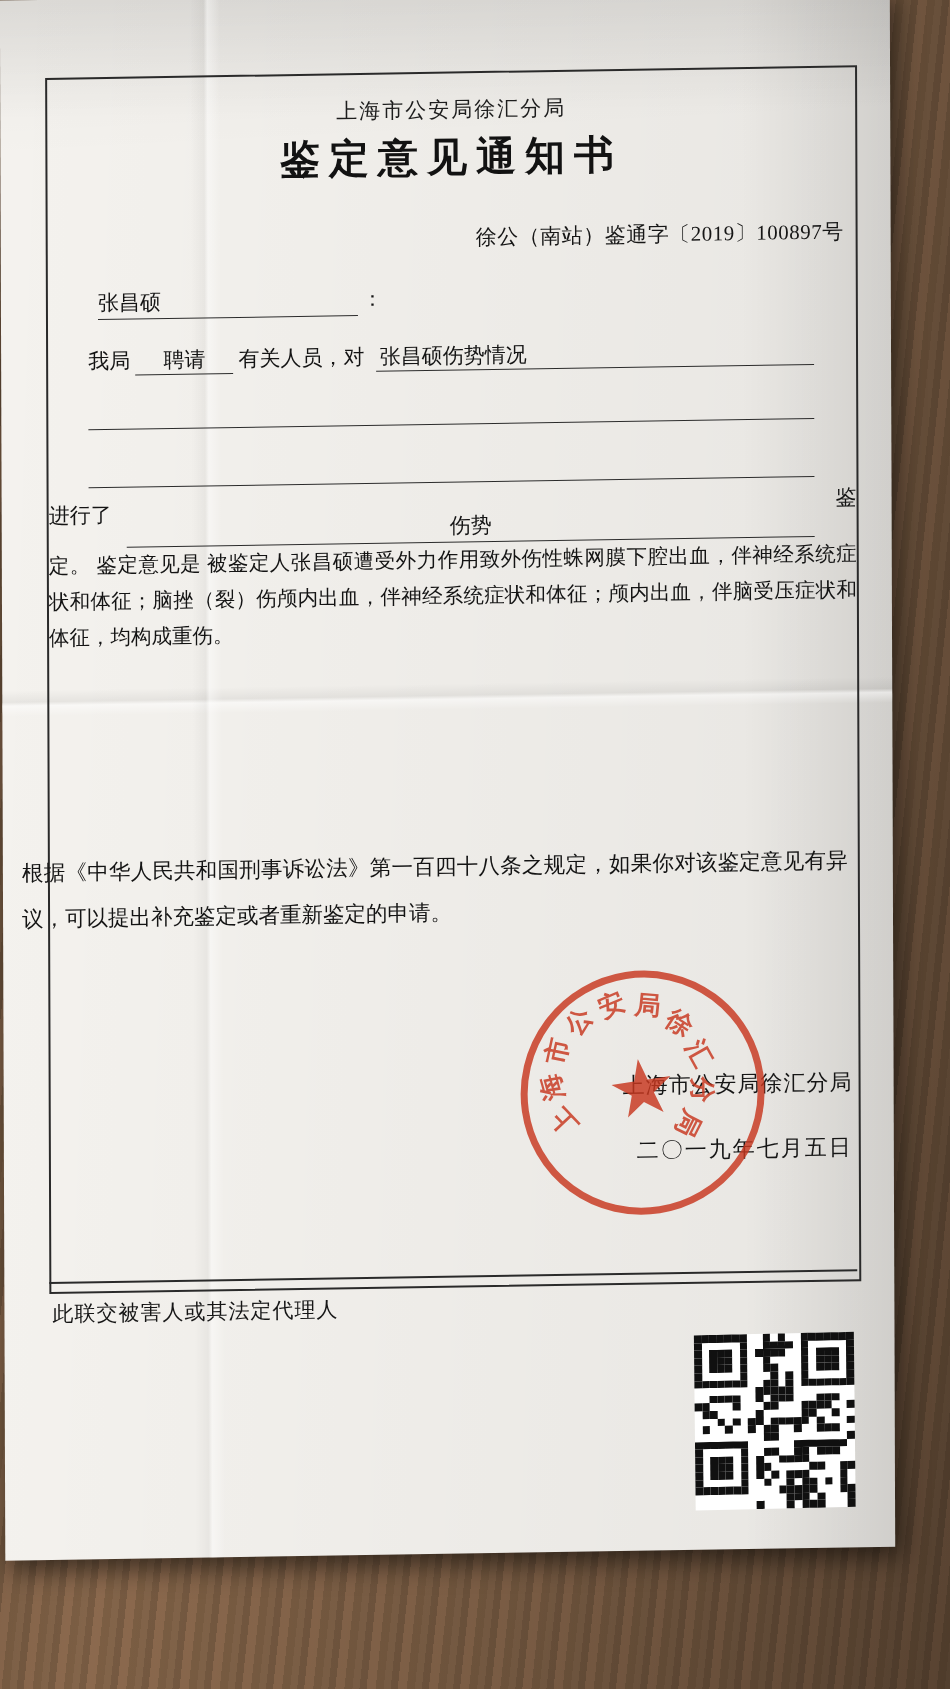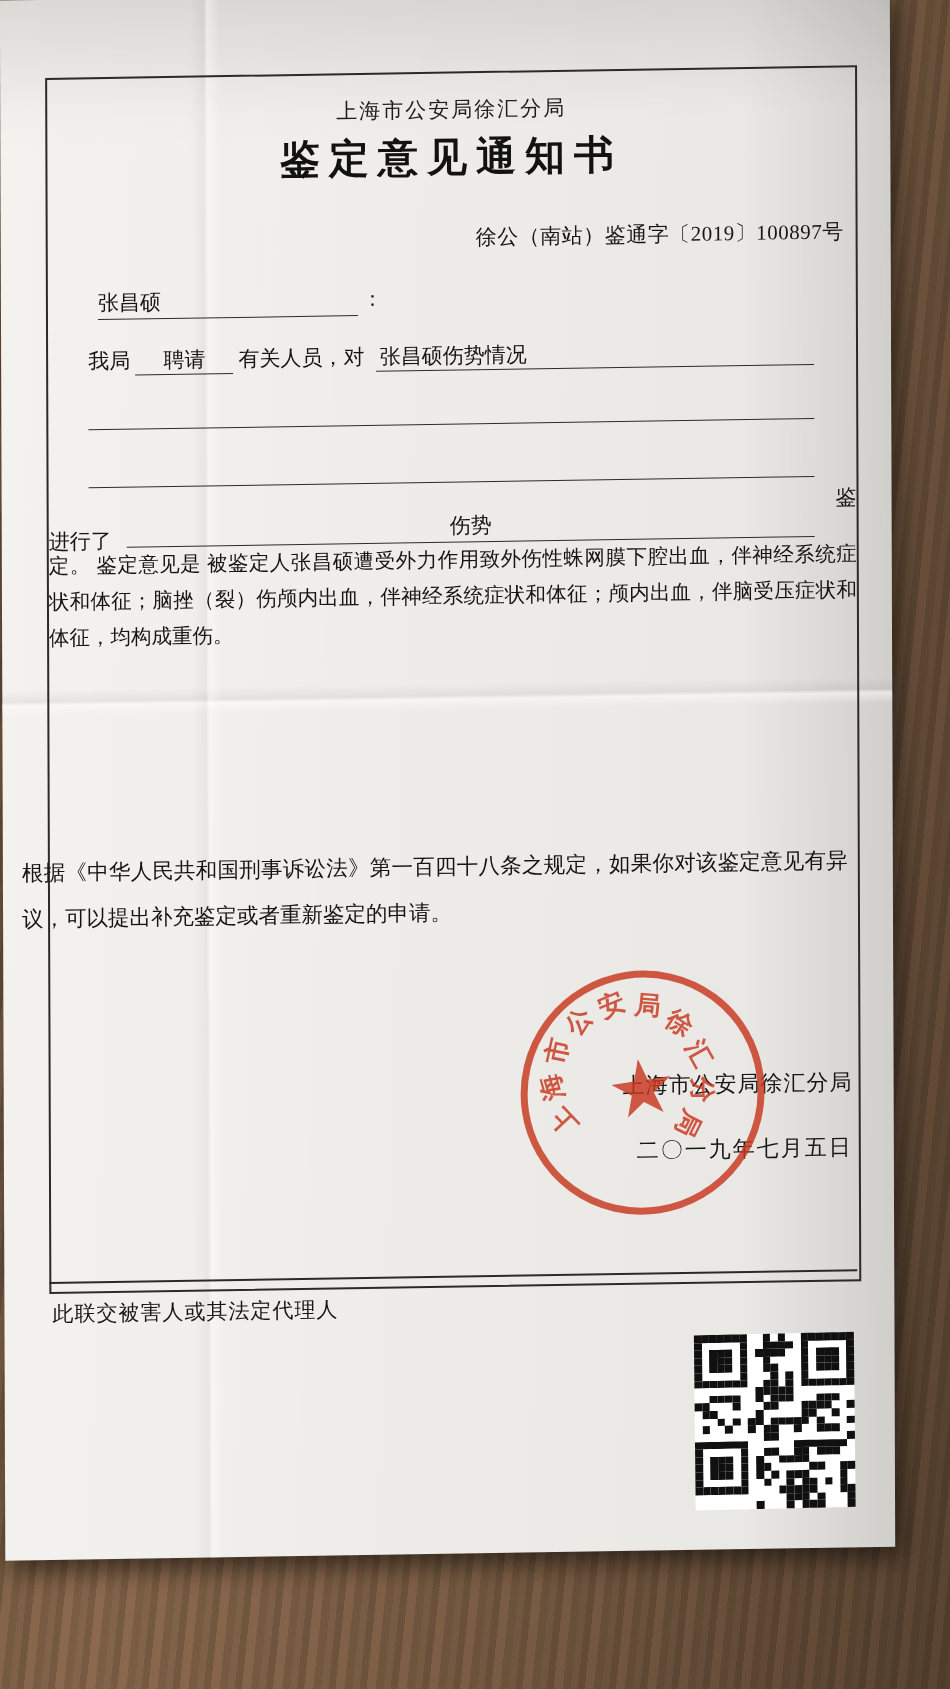--- a/index.html
+++ b/index.html
@@ -156,21 +156,21 @@
     position: absolute;
     left: 40px;
     width: 726px;
     border-bottom: 1.6px solid #2b2b2b;
   }
   #blank1 { top: 350px; }
   #blank2 { top: 408px; }
 
   
   #row-proceed { top: 416px; }
-  #row-proceed .pre { position:absolute; left: 0px; top: 32px; }
+  #row-proceed .pre { position:absolute; left: 0px; top: 6px; }
   #row-proceed .longfill {
     position: absolute;
     left: 78px;
     top: 22px;
     width: 688px;
     border-bottom: 1.6px solid #2b2b2b;
     text-align: center;
     padding-bottom: 2px;
   }
   #row-proceed .tail { position: absolute; right: 0px; top: 0px; }

